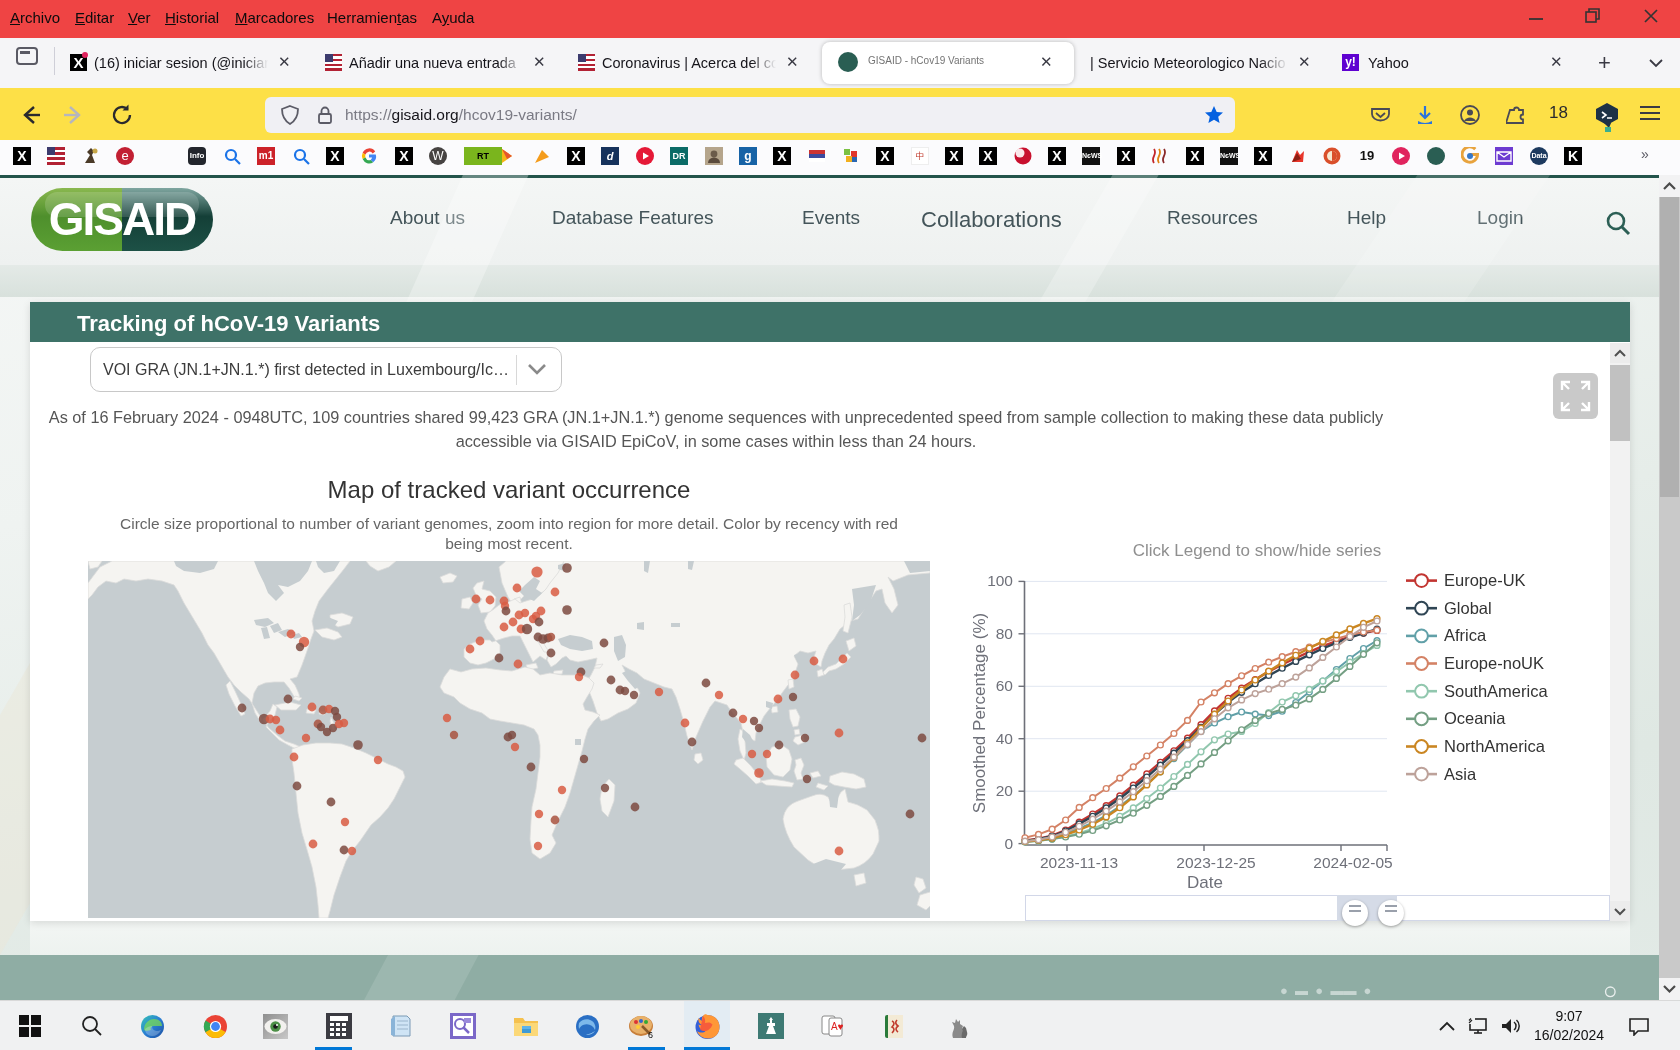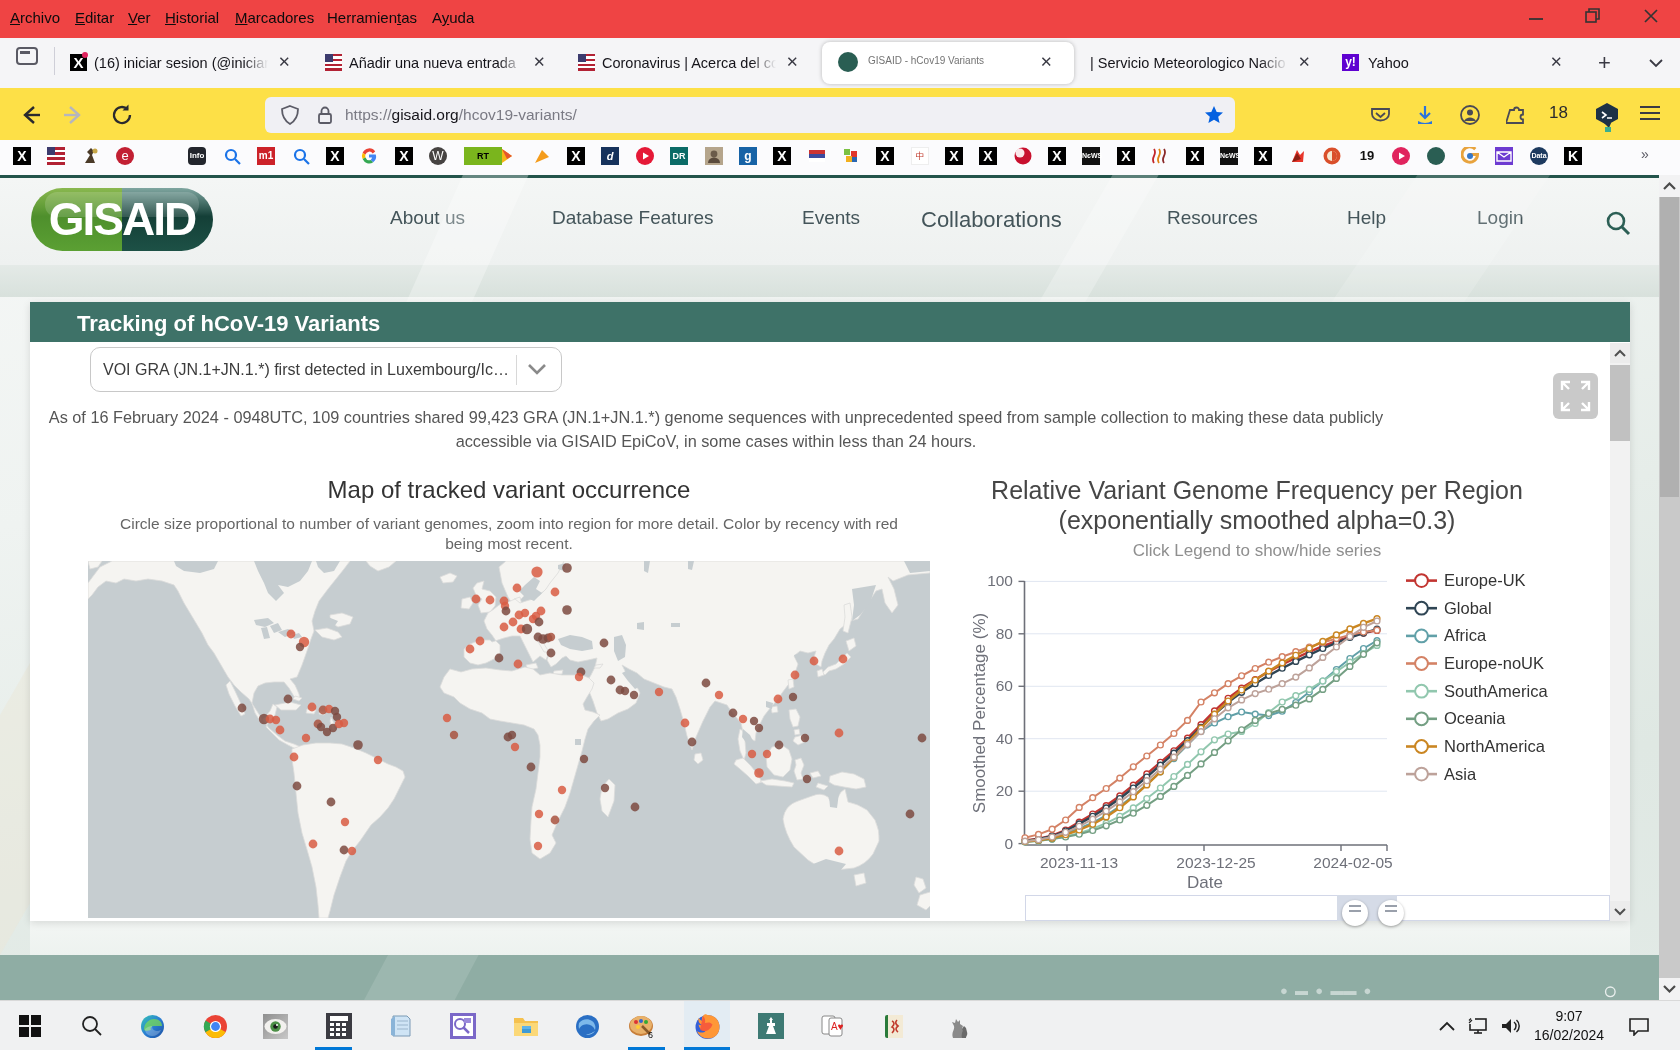--- a/index.html
+++ b/index.html
@@ -279,21 +279,20 @@
       <path d="M4 24 V32 H12 M4 32 L11 25"></path>
           <path d="M31 24 V32 H23 M31 32 L24 25"></path>
     </g>
   </svg>
 
   <div class="abs" style="left:0;top:103px;width:1372px;text-align:center;font-size:16.3px;color:#555;line-height:24px">As of 16 February 2024 - 0948UTC, 109 countries shared 99,423 GRA (JN.1+JN.1.*) genome sequences with unprecedented speed from sample collection to making these data publicly<br>accessible via GISAID EpiCoV, in some cases within less than 24 hours.</div>
 </div>
 
 <div class="abs" style="left:89px;top:476px;width:840px;text-align:center;font-size:24px;color:#333">Map of tracked variant occurrence</div>
 <div class="abs" style="left:89px;top:514px;width:840px;text-align:center;font-size:15.5px;color:#666;line-height:20px">Circle size proportional to number of variant genomes, zoom into region for more detail. Color by recency with red<br>being most recent.</div>
-<div class="abs" style="left:937px;top:475px;width:640px;text-align:center;font-size:25px;color:#464646;line-height:30px">Relative Variant Genome Frequency per Region<br>(exponentially smoothed alpha=0.3)</div>
 <div class="abs" style="left:937px;top:541px;width:640px;text-align:center;font-size:17px;color:#8f8f8f">Click Legend to show/hide series</div>
 <svg width="842" height="357" viewBox="0 0 842 357" style="position:absolute;left:88px;top:561px">
       <rect width="842" height="357" fill="#c6cdd0"></rect>
       <path d="M0,0 L14,0 L10,6 L2,8 Z" fill="#f5f4f1" stroke="#dcdcda" stroke-width="0.8"></path>
       <path d="M24,0 L262,0 L256,8 L248,18 L240,28 L231,40 L227,50 L224,60 L226,70 L223,78 L219,90 L214,104 L209,116 L202,118 L207,124 L211,133 L212,139 L207,137 L201,127 L196,121 L186,121 L177,122 L170,125 L166,132 L164,142 L167,152 L172,160 L177,156 L182,150 L185,143 L189,146 L187,154 L181,160 L178,166 L184,172 L191,179 L200,184 L208,188 L214,191 L215,187 L206,183 L197,180 L189,174 L181,167 L174,158 L167,147 L161,138 L153,131 L146,124 L140,116 L133,104 L126,92 L120,84 L114,72 L108,62 L102,52 L96,42 L90,30 L86,24 L74,20 L60,18 L48,20 L36,18 L28,22 L18,20 L10,26 L4,34 L0,38 L0,22 L6,14 L12,6 Z" fill="#f5f4f1" stroke="#dcdcda" stroke-width="0.8"></path>
       <path d="M142,120 L147,130 L153,143 L157,153 L153,155 L147,145 L141,133 L138,124 Z" fill="#f5f4f1" stroke="#dcdcda" stroke-width="0.8"></path>
       <path d="M278,0 L308,0 L301,6 L290,10 L282,5 Z" fill="#f5f4f1" stroke="#dcdcda" stroke-width="0.8"></path>
       <path d="M242,54 L254,52 L265,56 L262,63 L250,66 L242,61 Z" fill="#f5f4f1" stroke="#dcdcda" stroke-width="0.8"></path>
       <path d="M227,69 L239,67 L250,71 L254,76 L246,79 L234,76 Z" fill="#f5f4f1" stroke="#dcdcda" stroke-width="0.8"></path>
       <path d="M187,144 L202,141 L213,144 L208,149 L193,149 Z" fill="#f5f4f1" stroke="#dcdcda" stroke-width="0.8"></path>

